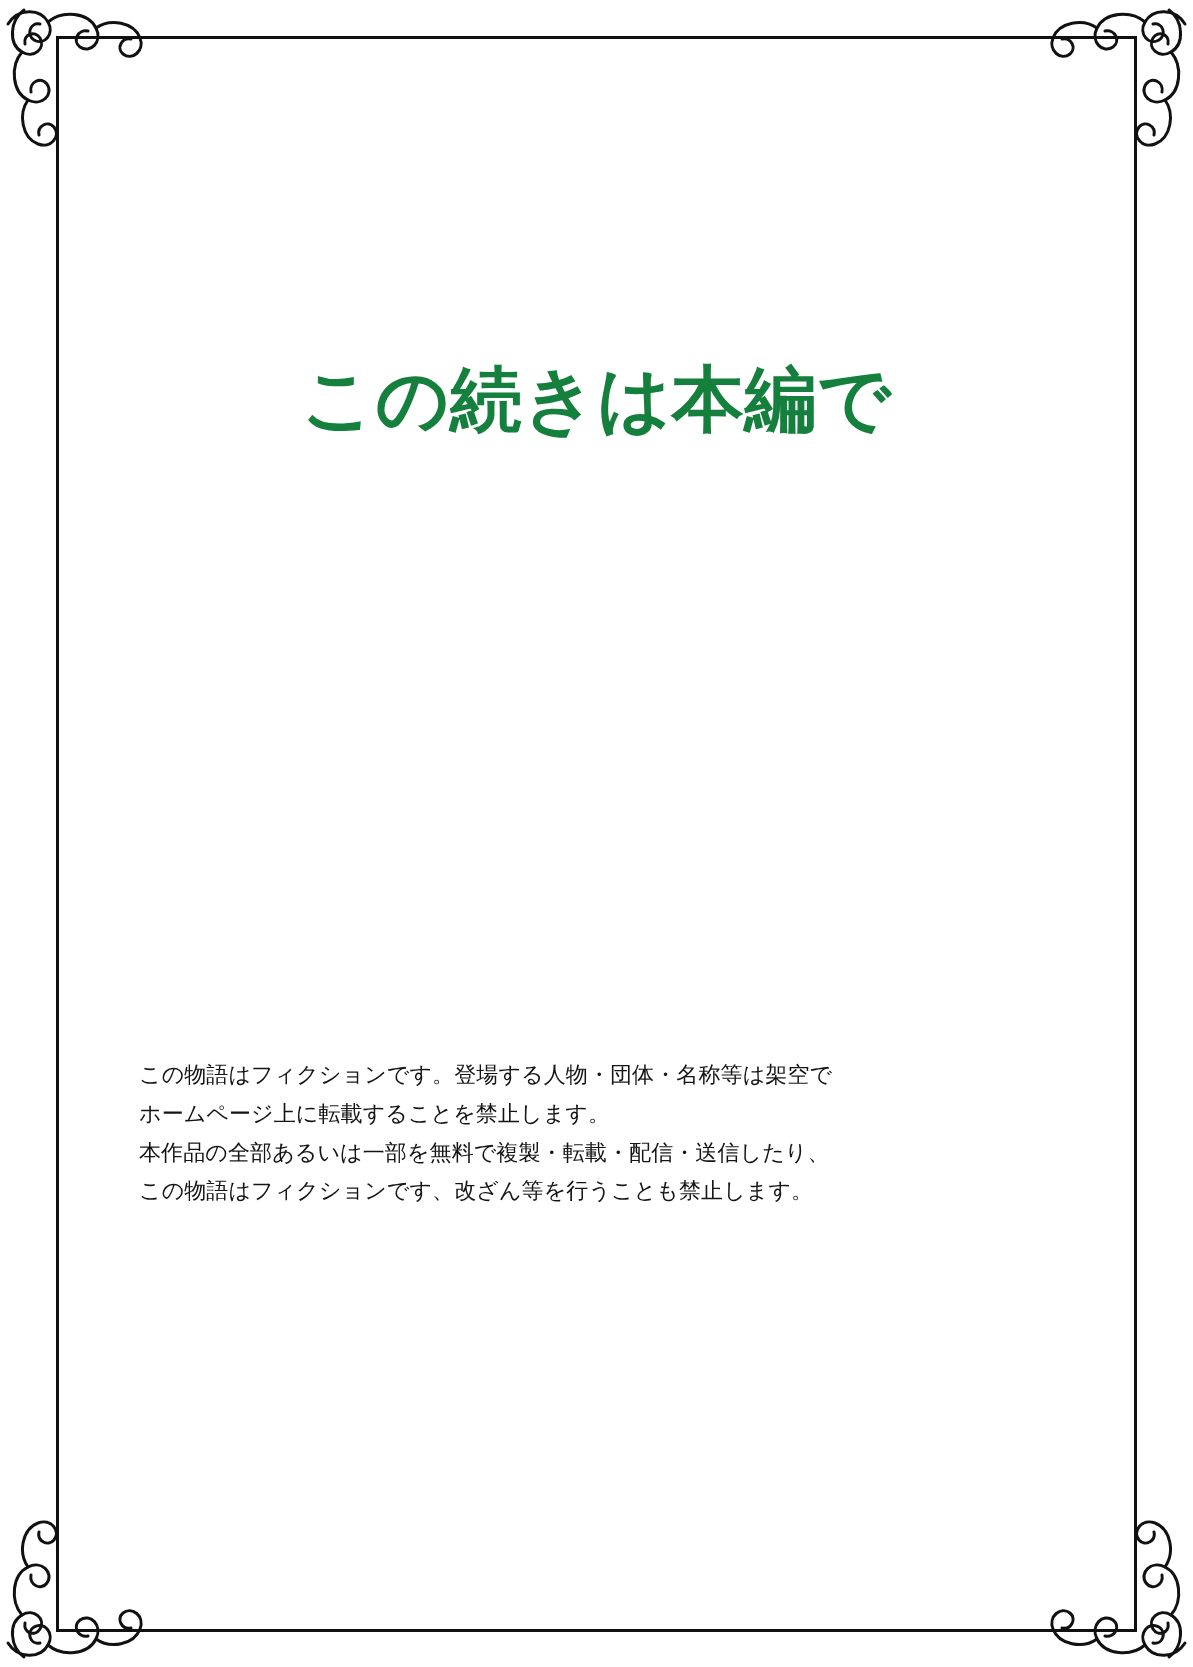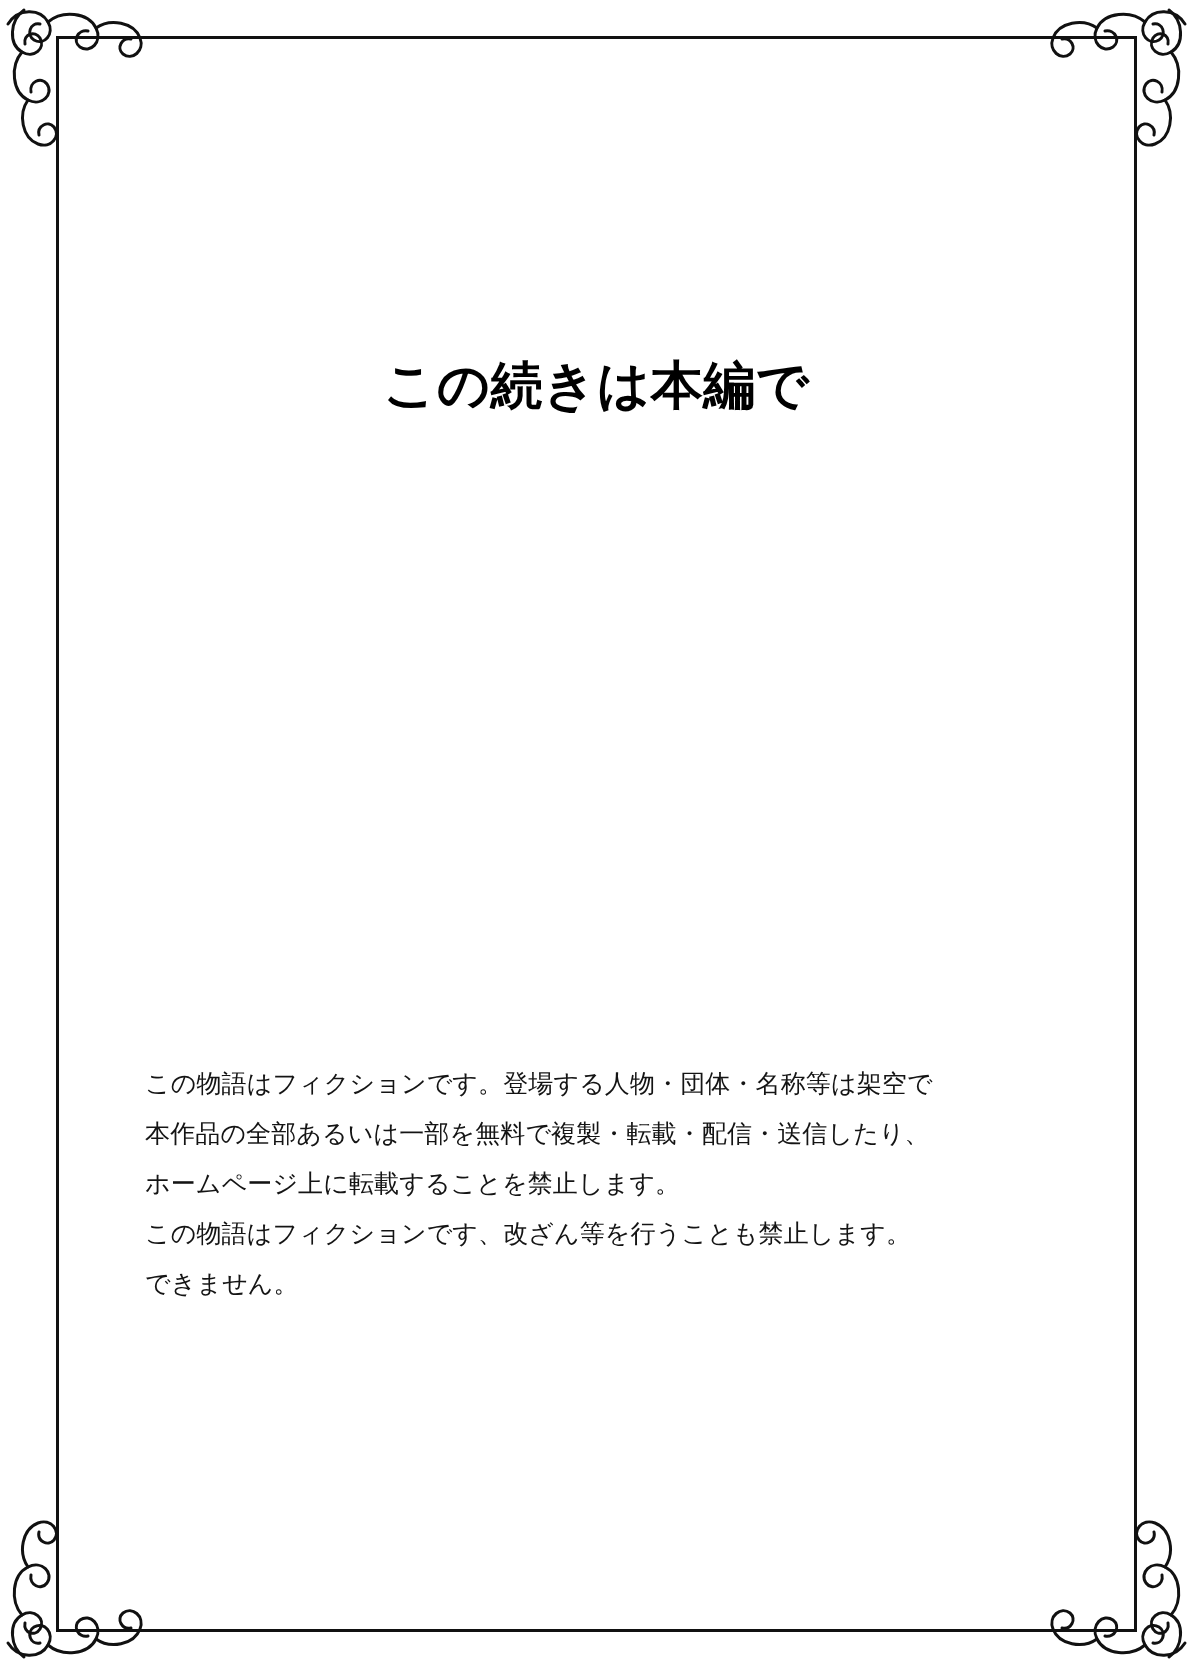--- a/index.html
+++ b/index.html
@@ -47,38 +47,38 @@
   .headline {
     position: absolute;
     left: 56px;
     top: 350px;
     width: 1081px;
     text-align: center;
   }
   .headline .line {
     font-family: "DejaVu Sans", "Liberation Sans", sans-serif;
     font-weight: 700;
-    font-size: 52px;
+    font-size: 72px;
     line-height: 1.38;
     letter-spacing: 0.01em;
-    color: #000000;
+    color: #15803d;
     white-space: nowrap;
   }
 
   
   .disclaimer {
     position: absolute;
     left: 138px;
     top: 1055px;
     width: 880px;
   }
   .disclaimer p {
-    margin: 7px;
+    margin: 1px;
     font-family: "DejaVu Sans", "Liberation Sans", sans-serif;
-    font-size: 25px;
+    font-size: 22px;
     line-height: 1.72;
     color: #141414;
     letter-spacing: 0.005em;
     white-space: nowrap;
   }
 </style>
 </head>
 <body>
 
 <div class="page">
@@ -127,19 +127,18 @@
   </div>
 
   <div class="frame"></div>
 
   <div class="headline">
     <div class="line">この続きは本編で</div>
   </div>
 
   <div class="disclaimer">
     <p>この物語はフィクションです。登場する人物・団体・名称等は架空で</p>
+    <p>ホームページ上に転載することを禁止します。</p>
     <p>本作品の全部あるいは一部を無料で複製・転載・配信・送信したり、</p>
-    <p>ホームページ上に転載することを禁止します。</p>
     <p>この物語はフィクションです、改ざん等を行うことも禁止します。</p>
-    <p>できません。</p>
   </div>
 
 </div>
 
 </body></html>

